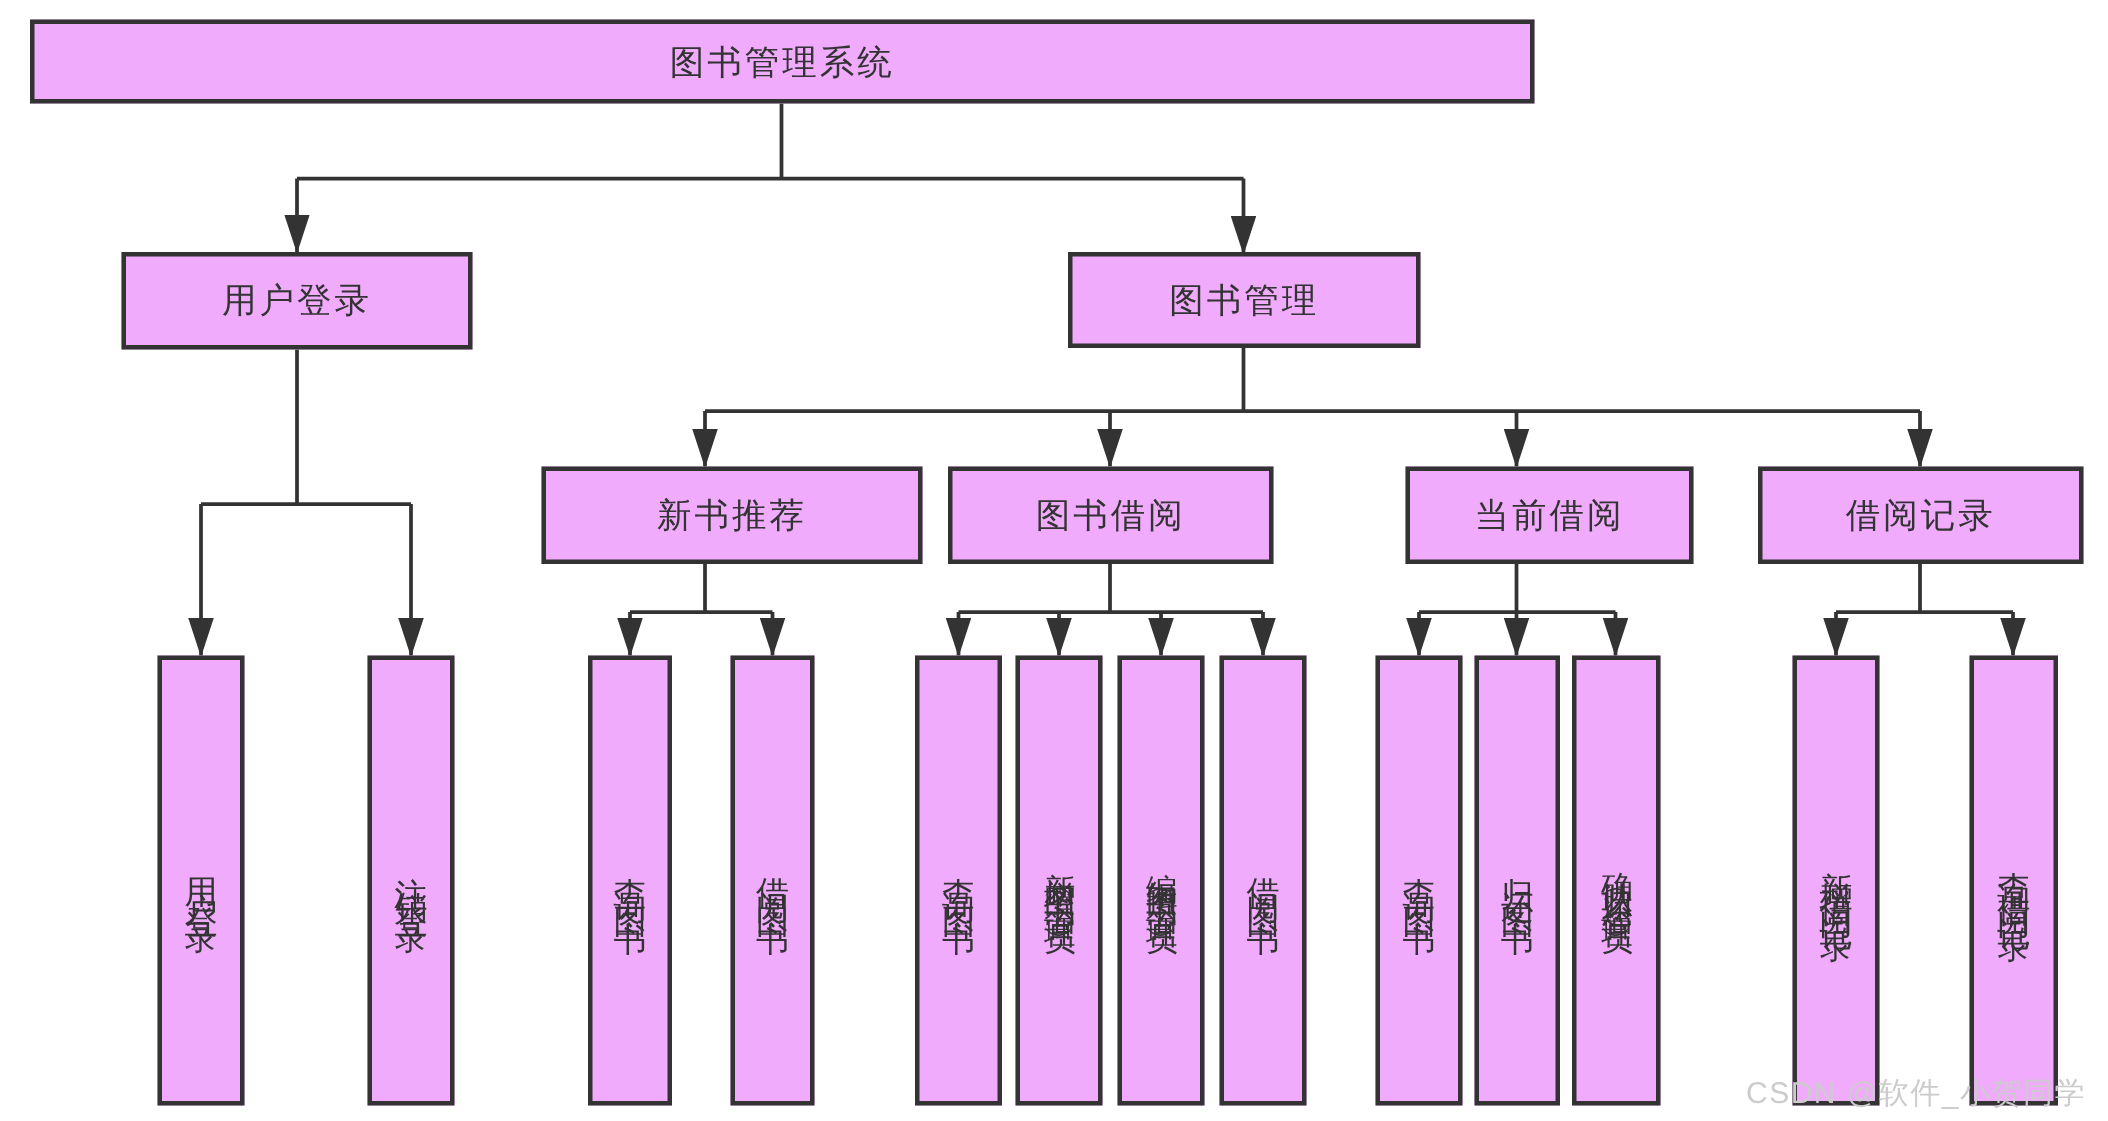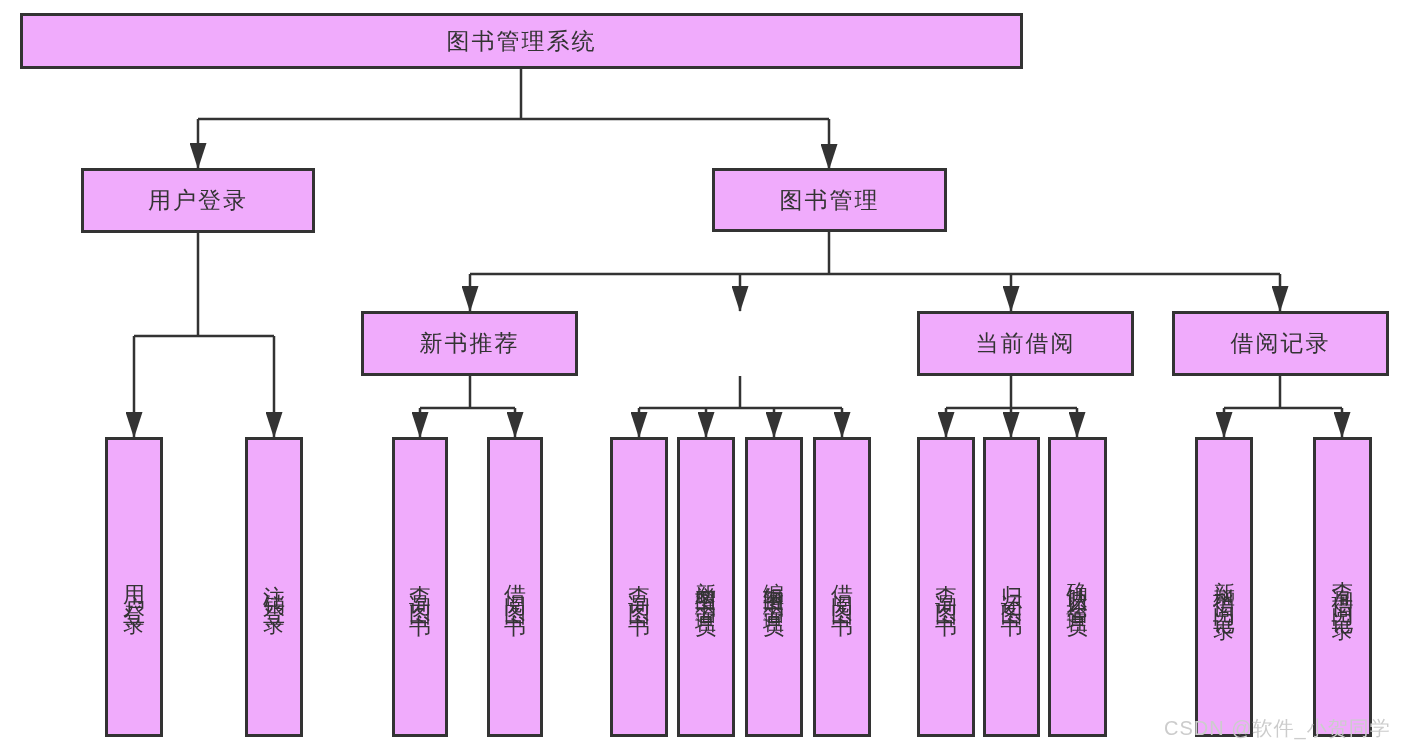--- a/index.html
+++ b/index.html
@@ -108,24 +108,27 @@
     <span>图书管理系统</span>
   </div>
 
   <div class="node hnode" style="left:81px;top:168px;width:234px;height:65px">
     <span>用户登录</span>
   </div>
   <div class="node hnode" style="left:712px;top:168px;width:235px;height:64px">
     <span>图书管理</span>
   </div>
 
-  <div class="node hnode" style="left:361px;top:311px;width:217px;height:65px">
+  <div class="node hnode" style="left:361px;top:311px;width:254px;height:65px">
     <span>新书推荐</span>
   </div>
-  <div class="node hnode" style="left:917px;top:311px;width:217px;height:65px">
+  <div class="node hnode" style="left:632px;top:311px;width:217px;height:65px">
+    <span>图书借阅</span>
+  </div>
+  <div class="node hnode" style="left:937px;top:311px;width:192px;height:65px">
     <span>当前借阅</span>
   </div>
   <div class="node hnode" style="left:1172px;top:311px;width:217px;height:65px">
     <span>借阅记录</span>
   </div>
 
   <div class="node vnode ls-wide" style="left:105px;top:437px;width:58px;height:300px">
     <span>用户登录</span>
   </div>
   <div class="node vnode ls-wide" style="left:245px;top:437px;width:58px;height:300px">

